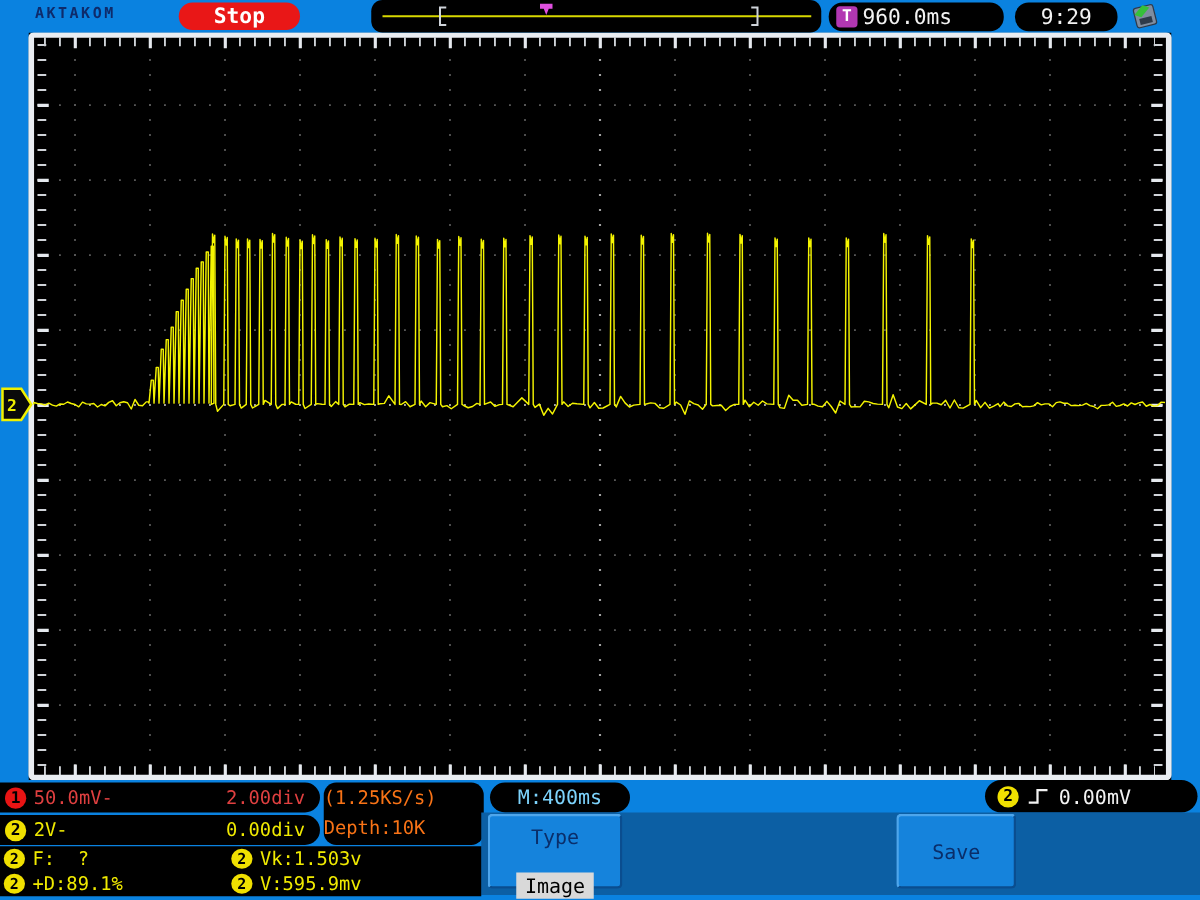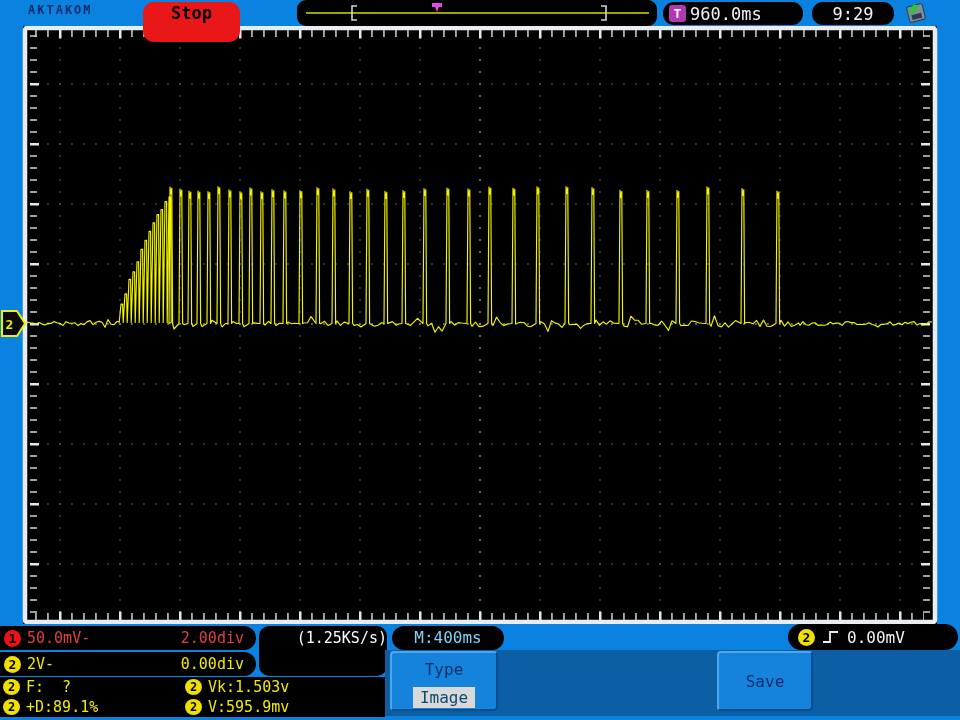--- a/index.html
+++ b/index.html
@@ -2,22 +2,22 @@
 <html><head>
 <meta charset="utf-8">
 <style>
   html,body{margin:0;padding:0;background:#000;}
   #root{position:relative;width:960px;height:720px;background:#0a82e0;overflow:hidden;
         font-family:"DejaVu Sans Mono",monospace;}
   .abs{position:absolute;}
   
   #topbar{left:0;top:0;width:960px;height:26px;background:#0a82e0;z-index:5;}
   .brand{left:28px;top:3px;font-size:12px;font-weight:bold;color:#0e2b6b;letter-spacing:2px;}
-  .stop-pill{left:143px;top:2px;width:97px;height:40px;background:#e91717;border-radius:11px;
-             color:#000000;font-weight:bold;font-size:17px;text-align:center;line-height:22px;}
+  .stop-pill{left:143px;top:2px;width:97px;height:22px;background:#e91717;border-radius:11px;
+             color:#ffffff;font-weight:bold;font-size:17px;text-align:center;line-height:22px;}
   .trigbar{left:297px;top:0;width:360px;height:26px;background:#000;border-radius:9px;}
   .blackpill{background:#000;border-radius:11px;color:#f2f2f2;display:flex;align-items:center;}
   .tpill{left:663px;top:2px;width:140px;height:23px;padding-left:6px;box-sizing:border-box;gap:4px;}
   .t-icon{display:inline-block;width:17px;height:17px;background:#b237b2;border-radius:3px;
           color:#fff;font-size:13px;font-weight:bold;text-align:center;line-height:17px;}
   .tpill-text,.clock-text{font-size:17px;}
   .clock{left:812px;top:2px;width:82px;height:23px;justify-content:center;align-items:center;}
   .usb{left:902px;top:1px;}
   
   #bottombar{left:0;top:624px;width:960px;height:96px;background:#0a82e0;z-index:5;}
@@ -25,34 +25,34 @@
            display:flex;align-items:center;gap:6px;padding:0 12px 0 4px;box-sizing:border-box;
            justify-content:flex-start;font-size:15px;white-space:pre;}
   .ch1{top:2px;color:#e04040;}
   .ch2{top:28px;color:#f0ea00;}
   .ch-off{margin-left:auto;text-align:center;}
   .badge{display:inline-block;min-width:17px;height:17px;border-radius:50%;color:#000;
          font-size:13px;font-weight:bold;text-align:center;line-height:17px;flex:none;}
   .b-red{background:#e81414;}
   .b-yel{background:#f0e000;}
   .acq-pill{left:259px;top:2px;width:128px;height:50px;background:#000;border-radius:10px;
-            color:#ffffff;font-size:15px;text-align:right;}
+            color:#f97316;font-size:15px;text-align:left;}
   .acq-pill div{line-height:24px;white-space:pre;}
   .m-pill{left:392px;top:2px;width:112px;height:24px;background:#000;border-radius:12px;
           color:#7dd3fc;font-size:16px;text-align:center;line-height:24px;}
   .trig-pill{left:788px;top:0;width:170px;height:26px;border-radius:13px;gap:7px;
              padding-left:10px;box-sizing:border-box;font-size:16px;}
   .menu-strip{left:385px;top:26px;width:575px;height:66px;background:#0c5fa4;}
   .menu-btn{background:#1583dc;border:2px solid;border-color:#4ea6ec #0a4d8f #0a4d8f #4ea6ec;
             border-radius:4px;box-sizing:border-box;color:#0a2e6a;font-size:16px;
             display:flex;flex-direction:column;align-items:center;cursor:pointer;}
   .type-btn{left:390px;top:27px;width:108px;height:60px;}
   .save-btn{left:717px;top:27px;width:96px;height:60px;justify-content:center;}
   .type-label{margin-top:7px;}
-  .type-value{margin-top:8px;background:#d9d9d9;color:#0c4a6e;padding:0 7px;line-height:21px;}
+  .type-value{margin-top:19px;background:#d9d9d9;color:#000000;padding:0 7px;line-height:21px;}
   .meas-panel{left:0;top:53px;width:385px;height:40px;background:#000;}
   .meas-row{position:absolute;left:0;width:385px;height:20px;}
   .meas-cell{position:absolute;top:1px;display:flex;align-items:center;gap:6px;
              color:#f0ea00;font-size:15px;white-space:pre;}
   .meas-cell .badge{width:16px;height:16px;line-height:16px;font-size:12px;}
   .cell-a{left:3px;}
   .cell-b{left:185px;}
 </style>
 </head>
 <body>
@@ -132,20 +132,21 @@
       <span>50.0mV-</span>
       <span class="ch-off">2.00div</span>
     </div>
     <div class="abs ch-pill ch2">
       <span class="badge b-yel">2</span>
       <span>2V-</span>
       <span class="ch-off">0.00div</span>
     </div>
     <div class="abs acq-pill">
       <div>(1.25KS/s)</div>
+      <div>Depth:10K</div>
     </div>
     <div class="abs m-pill">M:400ms</div>
     <div class="abs blackpill trig-pill">
       <span class="badge b-yel">2</span>
       <svg width="18" height="16">
         <polyline points="1,13 8,13 8,3 16,3" fill="none" stroke="#f2f2f2" stroke-width="1.8"></polyline>
       </svg>
       <span>0.00mV</span>
     </div>
 

